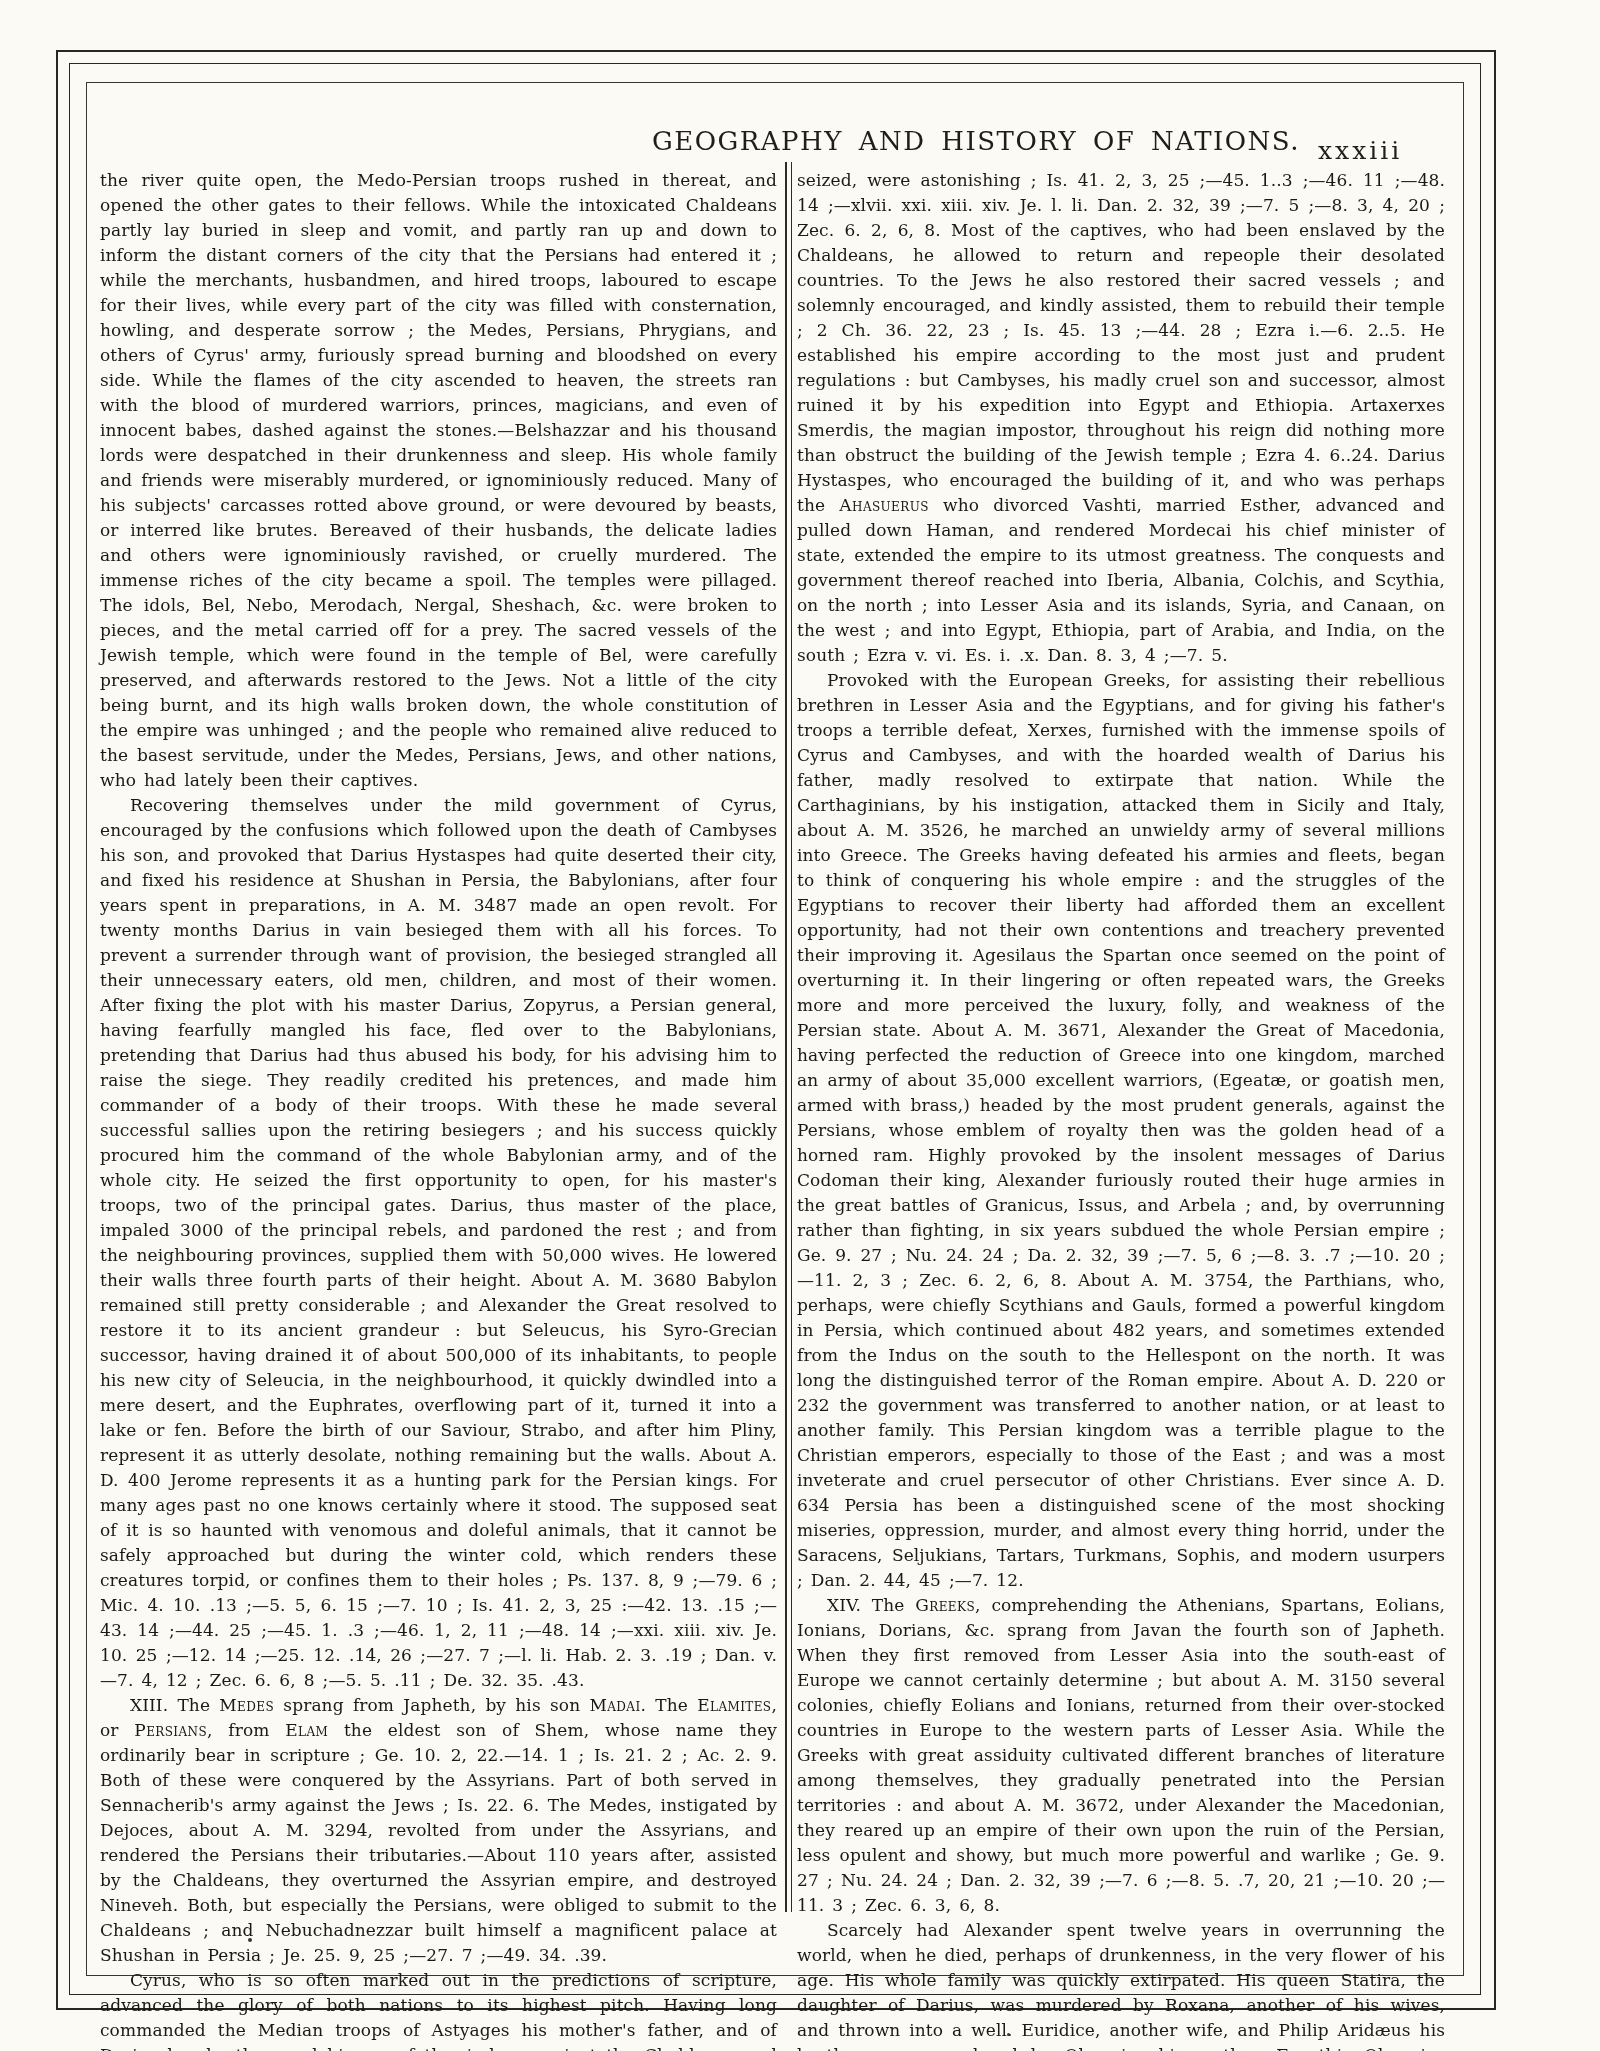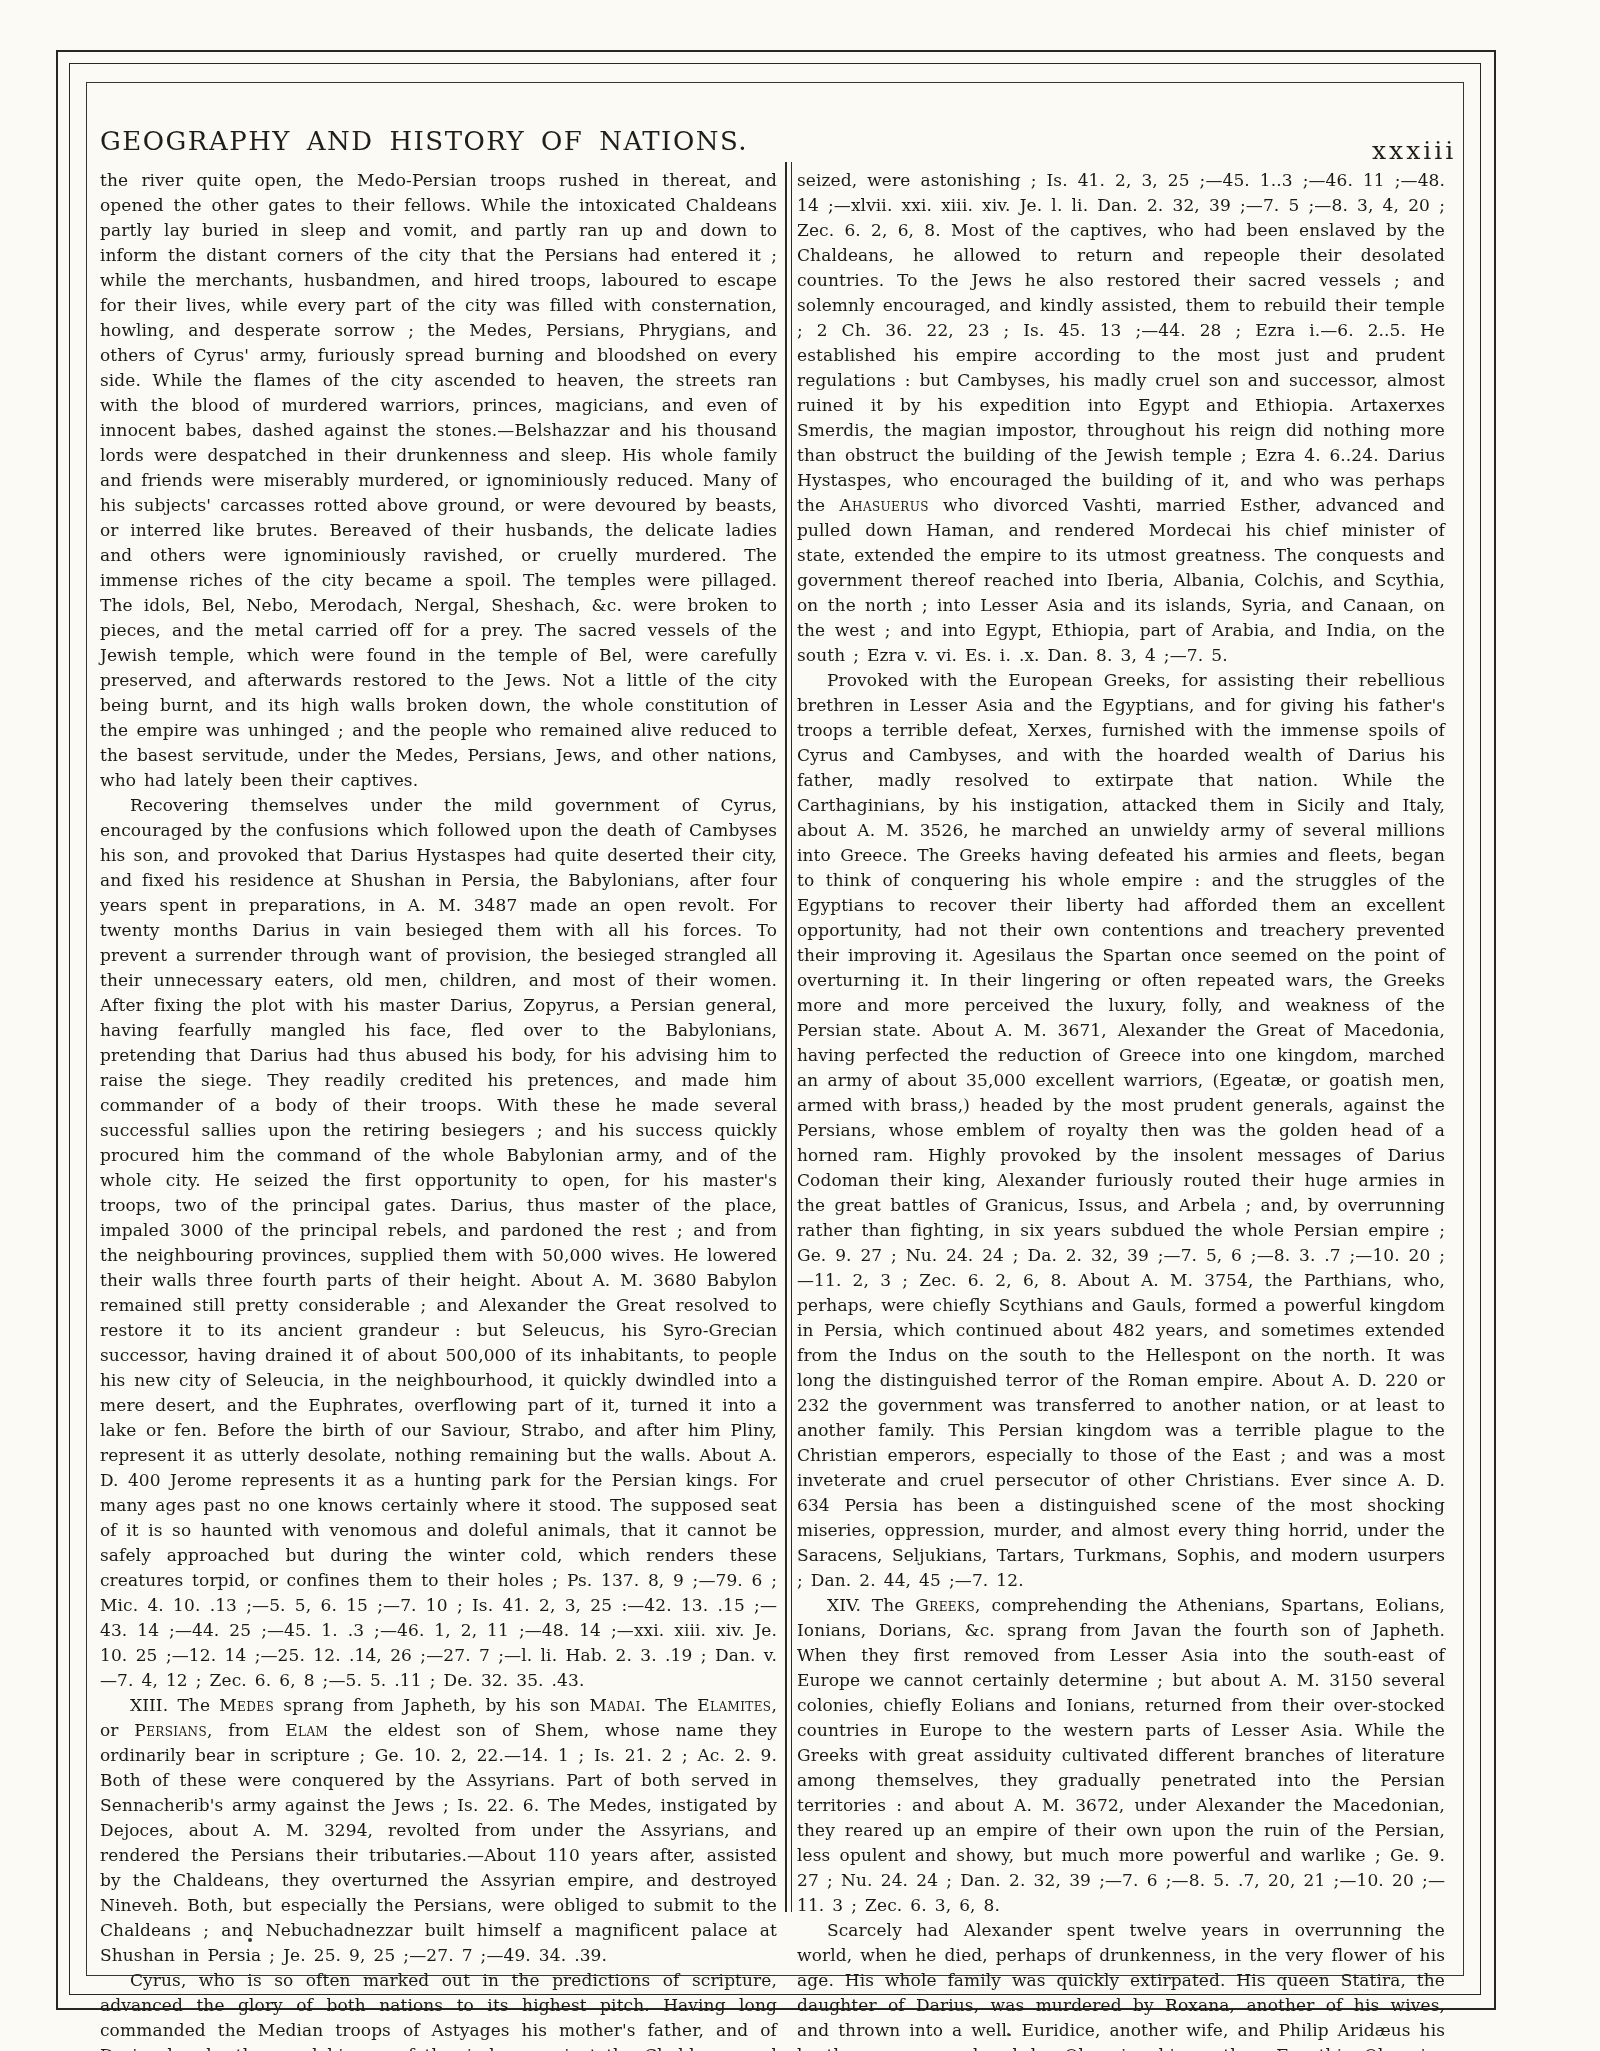--- a/index.html
+++ b/index.html
@@ -18,30 +18,30 @@
   }
   .border-rect { position: absolute; pointer-events: none; }
   .b-outer  { left: 56px;  top: 50px;  width: 1436px; height: 1956px; border: 2px solid #2a2621; }
   .b-middle { left: 69px;  top: 63px;  width: 1410px; height: 1930px; border: 1px solid #2a2621; }
   .b-inner  { left: 86px;  top: 82px;  width: 1376px; height: 1892px; border: 1px solid #3a352e; }
 
   .page-header { position: absolute; left: 0; top: 0; width: 100%; }
   .page-title {
     position: absolute;
     left: 100px; top: 126px; width: 1200px;
-    text-align: left;
+    text-align: right;
     font-size: 26px;
     letter-spacing: 1.5px;
     word-spacing: 6px;
     color: #211d18;
     white-space: nowrap;
   }
   .page-number {
     position: absolute;
-    left: 1372px; top: 136px;
+    left: 1318px; top: 136px;
     font-size: 25px;
     letter-spacing: 3px;
     color: #211d18;
   }
 
   .column {
     position: absolute;
     top: 168px;
     font-size: 17px;
     line-height: 25px;

